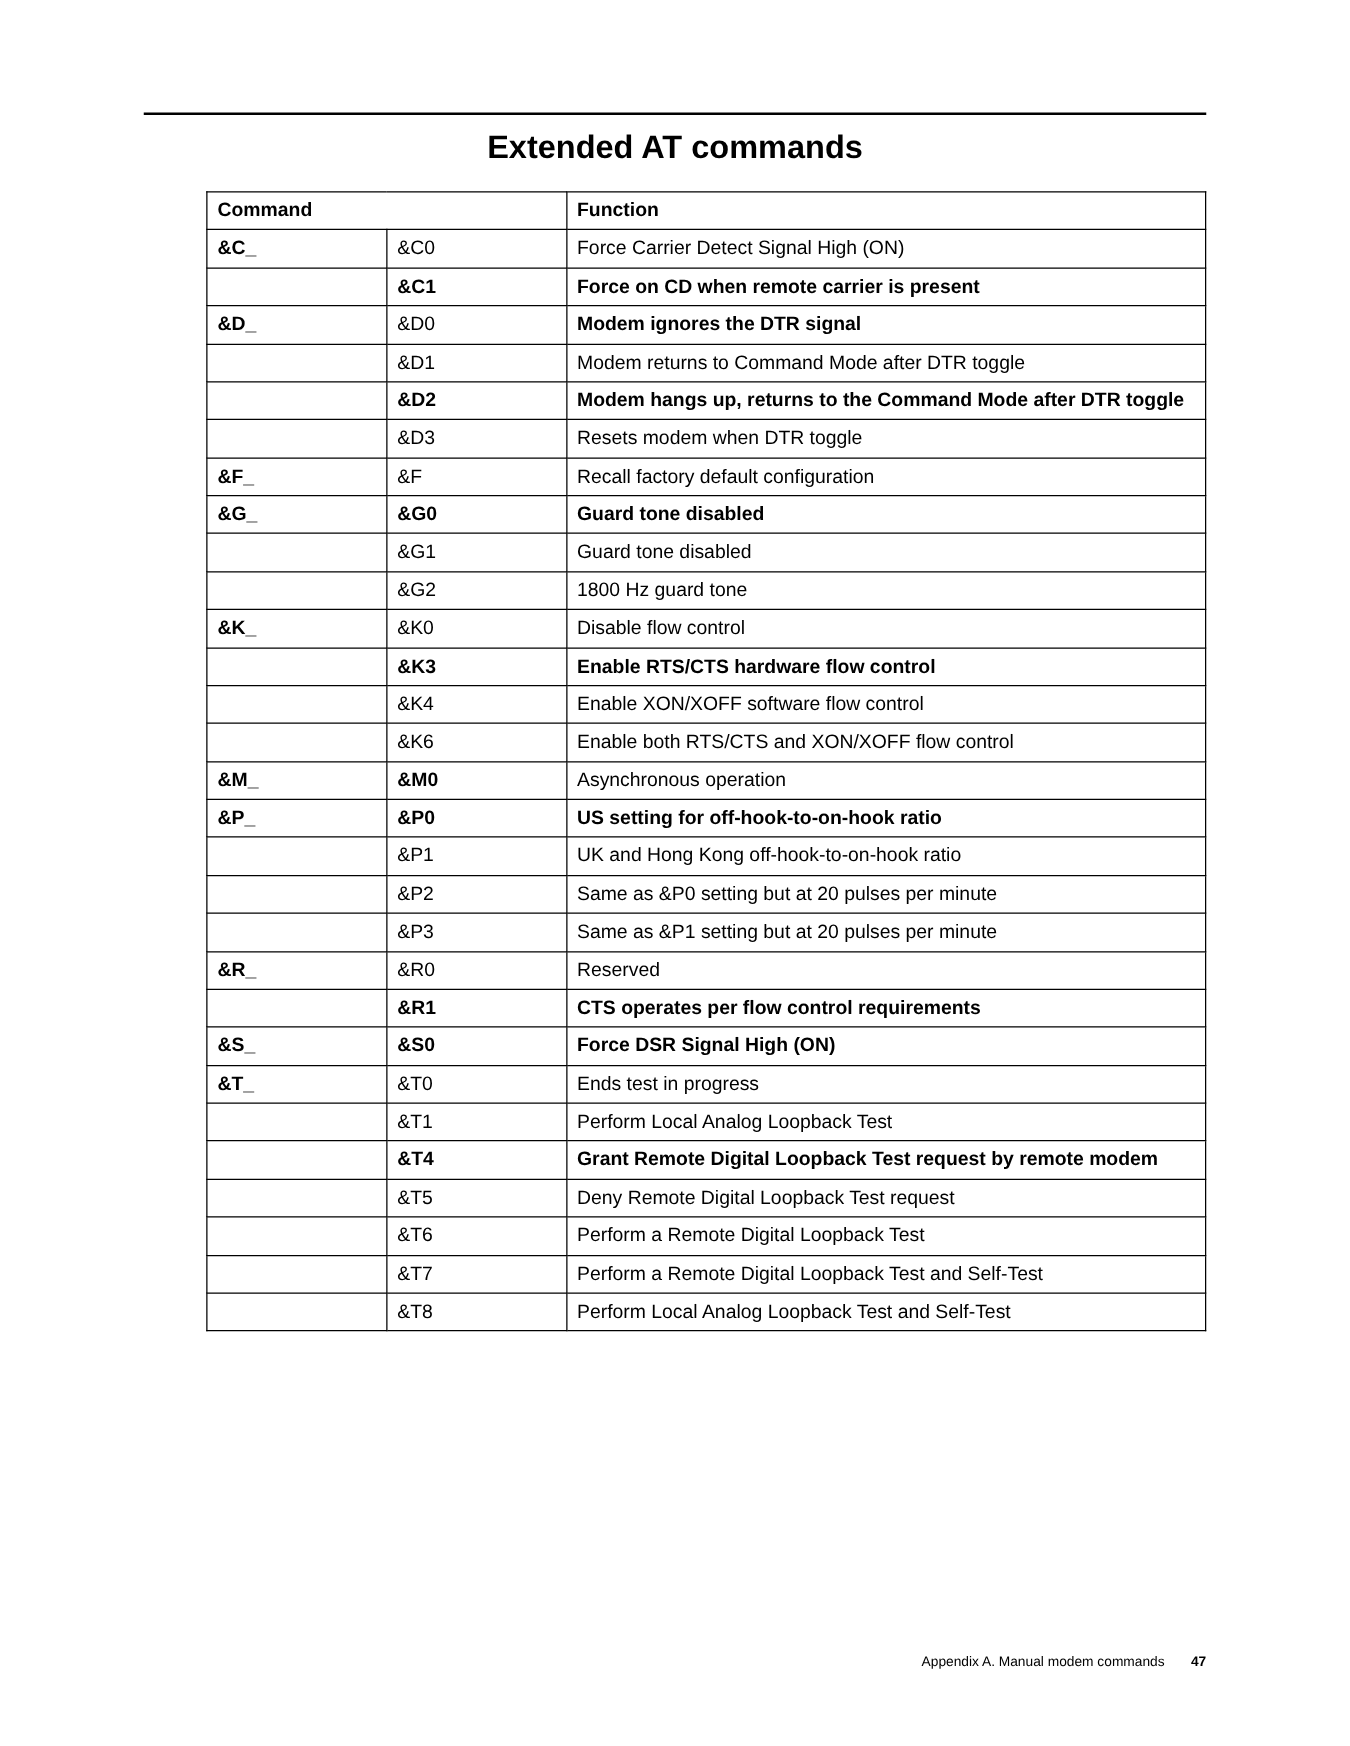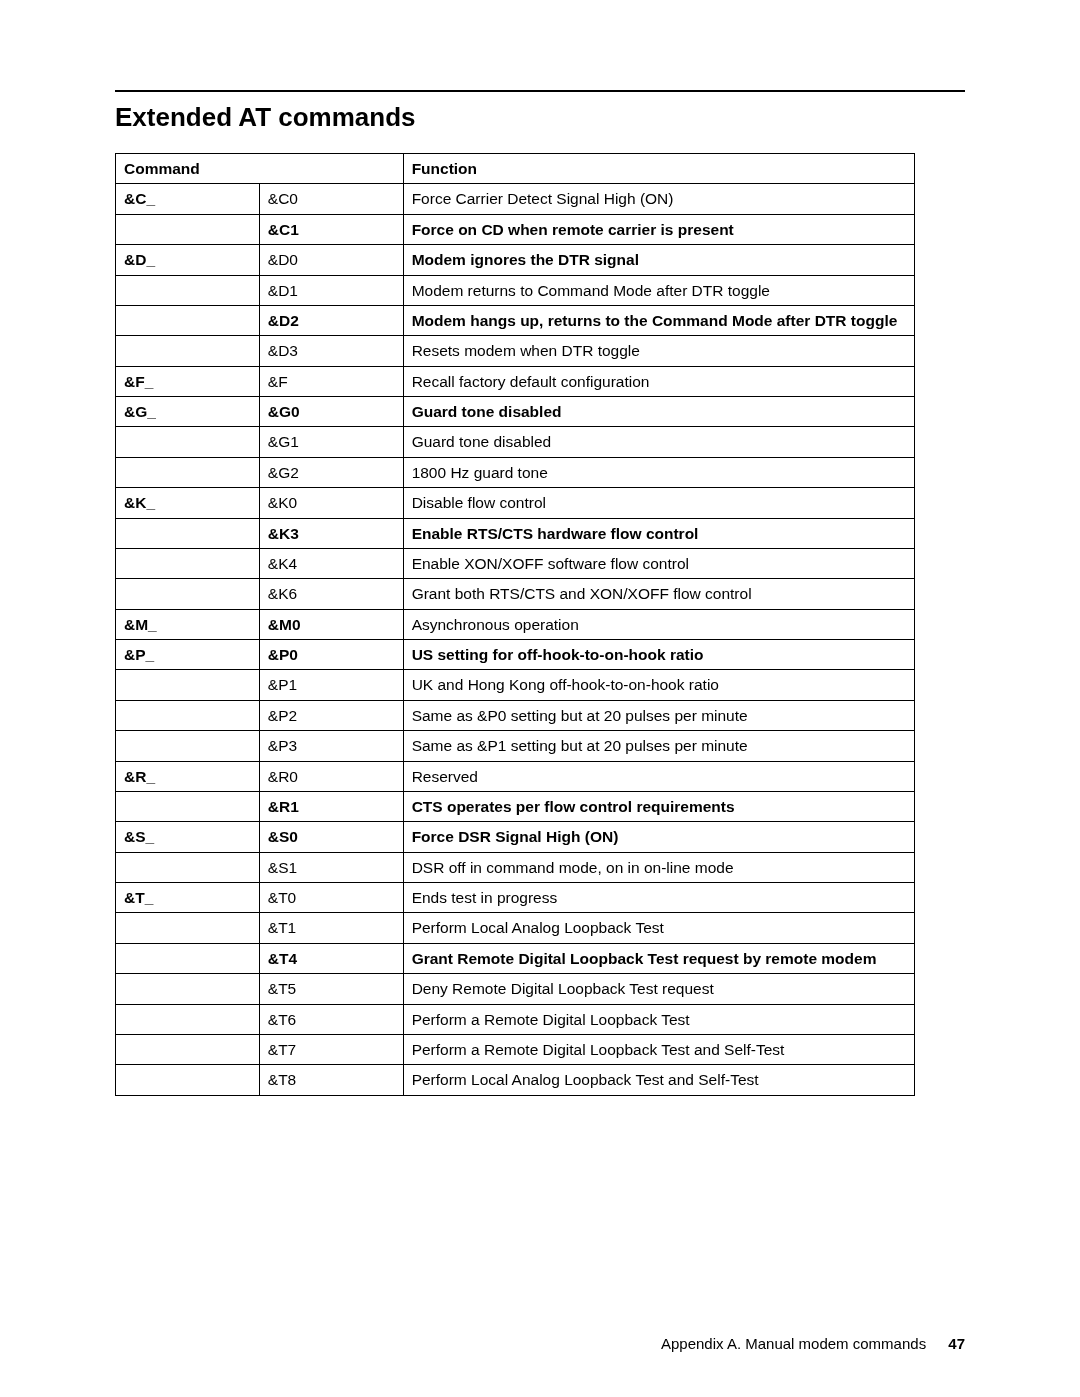--- a/index.html
+++ b/index.html
@@ -19,48 +19,50 @@
   hr.top-rule {
     border: none;
     border-top: 2px solid #000;
     margin: 0 0 10px 0;
   }
   h1.section-title {
     font-size: 26px;
     font-weight: bold;
     margin: 0 0 20px 0;
     color: #000;
+    text-align: center;
   }
   table.cmds {
     border-collapse: collapse;
     width: 100%;
     font-size: 15.5px;
     color: #000;
+    margin-left: 50px;
     width: calc(100% - 50px);
     border-radius: 11px;
   }
   table.cmds th, table.cmds td {
     border: 1px solid #000;
     padding: 5px 8px;
     text-align: left;
     vertical-align: top;
     line-height: 1.25;
   }
   table.cmds th {
     font-weight: bold;
   }
   col.c1 { width: 18%; }
   col.c2 { width: 18%; }
   col.c3 { width: 64%; }
   .b { font-weight: bold; }
   .footer {
     position: absolute;
-    bottom: 45px;
+    bottom: 61px;
     right: 115px;
-    font-size: 15px;
+    font-size: 11px;
   }
   .footer .appendix { margin-right: 18px; }
   .footer .pagenum { font-weight: bold; }
 </style>
 </head>
 <body>
 
 <div class="page">
   <hr class="top-rule">
   <h1 class="section-title">Extended AT commands</h1>
@@ -139,21 +141,21 @@
           <td class="b">Enable RTS/CTS hardware flow control</td>
         </tr>
         <tr>
           <td></td>
           <td>&amp;K4</td>
           <td>Enable XON/XOFF software flow control</td>
         </tr>
         <tr>
           <td></td>
           <td>&amp;K6</td>
-          <td>Grant both RTS/CTS and XON/XOFF flow control</td>
+          <td>Enable both RTS/CTS and XON/XOFF flow control</td>
         </tr>
         <tr>
           <td class="b">&amp;M_</td>
           <td class="b">&amp;M0</td>
           <td>Asynchronous operation</td>
         </tr>
         <tr>
           <td class="b">&amp;P_</td>
           <td class="b">&amp;P0</td>
           <td class="b">US setting for off-hook-to-on-hook ratio</td>
@@ -180,25 +182,20 @@
         </tr>
         <tr>
           <td></td>
           <td class="b">&amp;R1</td>
           <td class="b">CTS operates per flow control requirements</td>
         </tr>
         <tr>
           <td class="b">&amp;S_</td>
           <td class="b">&amp;S0</td>
           <td class="b">Force DSR Signal High (ON)</td>
-        </tr>
-        <tr>
-          <td></td>
-          <td>&amp;S1</td>
-          <td>DSR off in command mode, on in on-line mode</td>
         </tr>
         <tr>
           <td class="b">&amp;T_</td>
           <td>&amp;T0</td>
           <td>Ends test in progress</td>
         </tr>
         <tr>
           <td></td>
           <td>&amp;T1</td>
           <td>Perform Local Analog Loopback Test</td>

